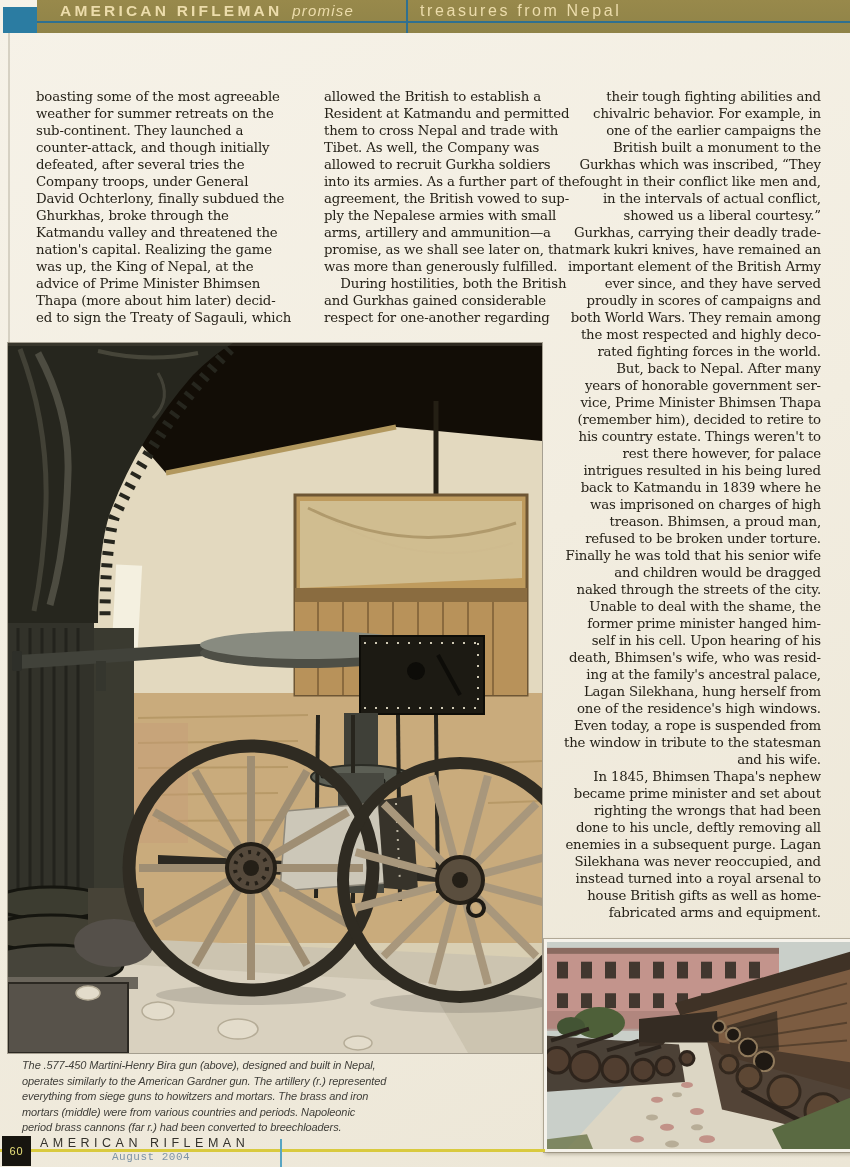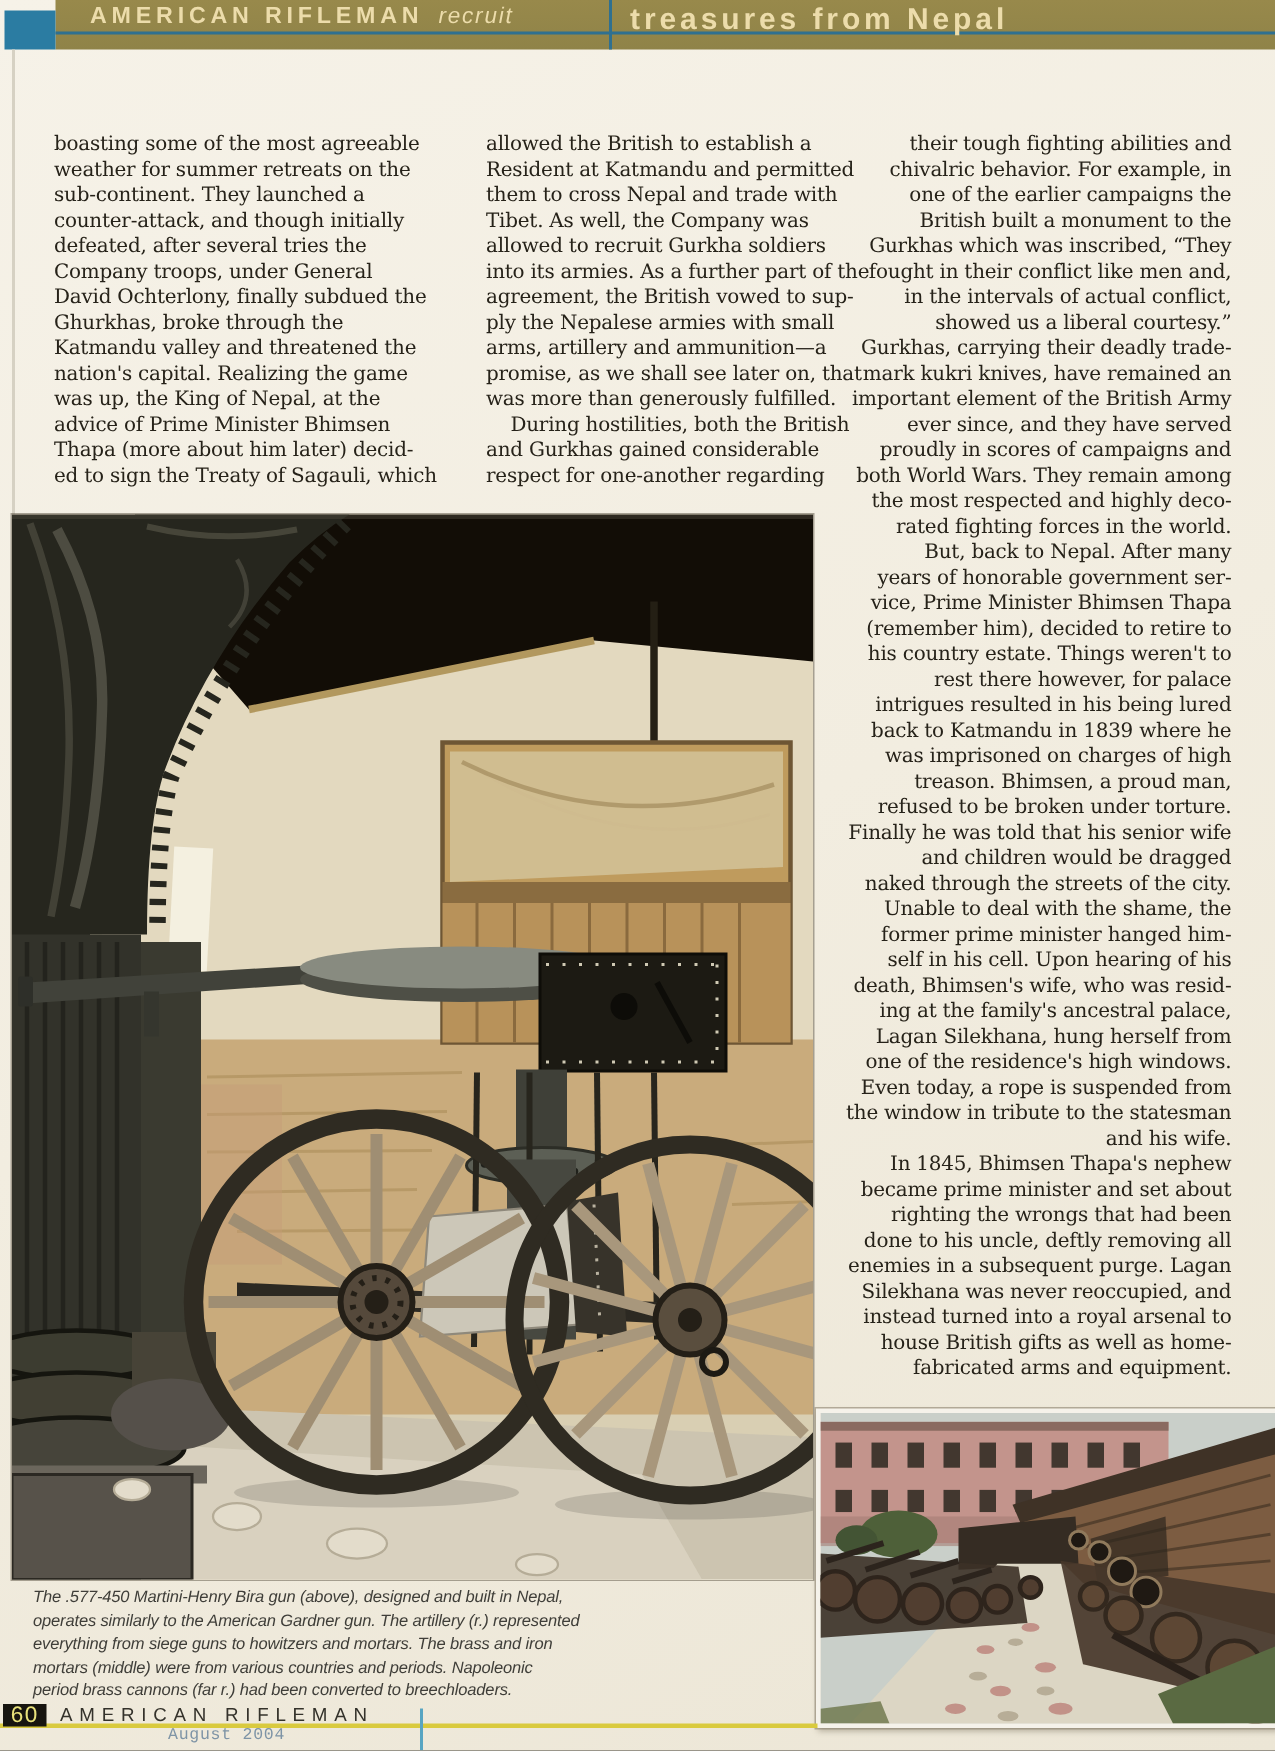--- a/index.html
+++ b/index.html
@@ -10,60 +10,60 @@
   .header-band{position:absolute;left:37px;top:0;width:813px;height:33px;
                background:linear-gradient(#98894b,#8f8348);}
   .header-teal{position:absolute;left:3px;top:7px;width:34px;height:26px;background:#2b7ca2;}
   .header-rule{position:absolute;left:37px;top:21px;width:813px;height:2px;background:#2f7090;}
   .header-divider{position:absolute;left:406px;top:0;width:2px;height:33px;background:#2f7090;}
   .header-left{position:absolute;left:60px;top:2px;display:flex;gap:10px;align-items:baseline;
                color:#ecdcab;font-family:"Liberation Sans",sans-serif;}
   .header-left .name{font-size:15.5px;letter-spacing:3.2px;font-weight:600;}
   .header-left .feat{font-size:15px;font-style:italic;letter-spacing:1.2px;}
   .article-title{position:absolute;left:420px;top:2px;font-family:"Liberation Sans",sans-serif;
-                 font-size:20px;letter-spacing:2.6px;color:#ecdcab;font-weight:700;}
+                 font-size:16px;letter-spacing:2.6px;color:#ecdcab;font-weight:400;}
   
   .coltext{position:absolute;top:88px;white-space:pre;font-size:13.3px;line-height:17px;
            letter-spacing:-0.15px;color:#262219;}
   .col1{left:36px;} .col2{left:296px;margin-left:28px;} .col3{left:564px;text-align:right;}
   
   .main-photo{position:absolute;left:8px;top:343px;width:534px;height:710px;
               box-shadow:0 0 0 1px rgba(90,82,66,.5);}
   .secondary-photo{position:absolute;left:544px;top:939px;width:309px;height:213px;
               border:3px solid #f5f2ea;box-sizing:border-box;
               box-shadow:0 0 0 1px rgba(140,130,110,.6),1px 2px 4px rgba(90,80,60,.4);}
   .main-photo svg,.secondary-photo svg{display:block;width:100%;height:100%;}
   .left-edge{position:absolute;left:8px;top:33px;width:2px;height:310px;background:#d6d1c3;}
   
   .caption{position:absolute;left:22px;top:1058px;white-space:pre;
            font-family:"Liberation Sans",sans-serif;font-style:italic;
            font-size:11px;line-height:15.6px;letter-spacing:-0.1px;color:#3f3e39;}
   
   .footer-rule{position:absolute;left:0;top:1149px;width:545px;height:3px;background:#d9ca3e;}
-  .page-badge{position:absolute;left:2px;top:1136px;width:29px;height:15px;background:#17150f;
-              color:#e9e27b;font-family:"Liberation Sans",sans-serif;font-size:15px;
+  .page-badge{position:absolute;left:2px;top:1136px;width:29px;height:30px;background:#17150f;
+              color:#e9e27b;font-family:"Liberation Sans",sans-serif;font-size:11px;
               display:flex;align-items:center;justify-content:center;letter-spacing:1px;}
   .footer-mag{position:absolute;left:40px;top:1136px;font-family:"Liberation Sans",sans-serif;
               font-size:12.5px;letter-spacing:4.5px;color:#34322b;}
   .footer-date{position:absolute;left:112px;top:1151px;font-family:Liberation Mono, monospace;
               font-size:11px;letter-spacing:.5px;color:#7e94a6;}
   .footer-tick{position:absolute;left:280px;top:1139px;width:2px;height:28px;background:#58a5c2;}
 </style>
 </head>
 <body>
 
 <div class="page">
 
   <div class="header-band"></div>
   <div class="header-teal"></div>
   <div class="header-rule"></div>
   <div class="header-divider"></div>
   <div class="header-left">
     <span class="name">AMERICAN RIFLEMAN</span>
-    <span class="feat">recruit</span>
+    <span class="feat">promise</span>
   </div>
   <div class="article-title">treasures from Nepal</div>
 
   <div class="coltext col1">boasting some of the most agreeable
 weather for summer retreats on the
 sub-continent. They launched a
 counter-attack, and though initially
 defeated, after several tries the
 Company troops, under General
 David Ochterlony, finally subdued the

